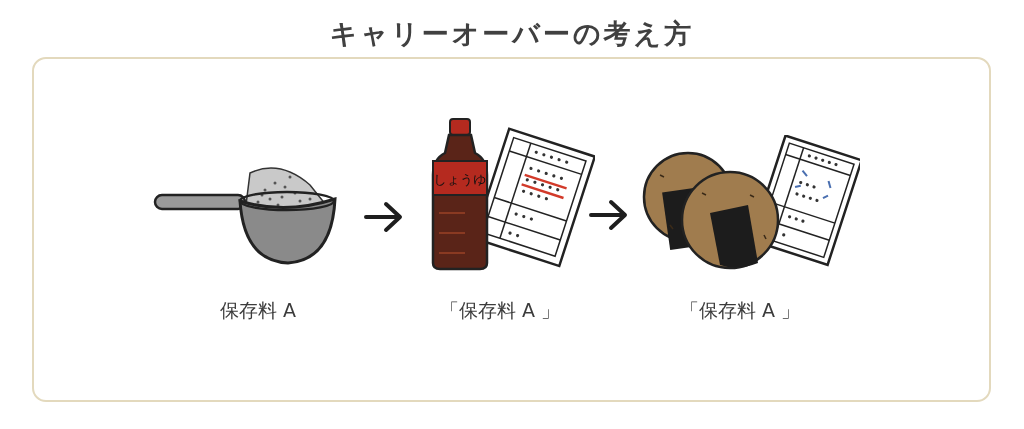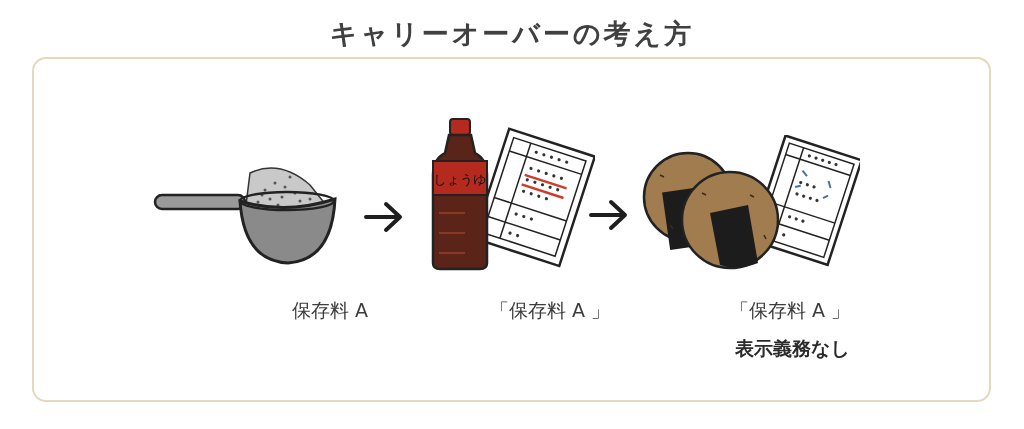--- a/index.html
+++ b/index.html
@@ -3,21 +3,21 @@
 <meta charset="utf-8">
 <style>
   html, body { margin: 0; padding: 0; background: #ffffff; }
   body { width: 1024px; height: 429px; position: relative; overflow: hidden;
          font-family: "DejaVu Sans", sans-serif; }
   .title { position: absolute; left: 0; top: 16px; width: 1024px; text-align: center;
            font-size: 27px; font-weight: bold; letter-spacing: 3px; }
   .frame { position: absolute; left: 32px; top: 57px; width: 959px; height: 345px;
            border: 2px solid; border-radius: 14px; box-sizing: border-box; }
   .fig { position: absolute; }
-  .label { position: absolute; text-align: right; font-size: 19px; color: #3c3c3c; width: 220px; }
+  .label { position: absolute; text-align: center; font-size: 19px; color: #3c3c3c; width: 220px; }
   .label .bold { display: block; font-weight: bold; color: #2b2b2b; margin-top: 12px; }
   .arrow { position: absolute; }
 </style>
 </head>
 <body>
 
 <div class="title" style="color:#404040;">キャリーオーバーの考え方</div>
 
 <div class="frame" style="border-color:#e3d9bd;"></div>
 
@@ -149,14 +149,13 @@
 <div class="label" style="left:148px; top:298px;">
   <span>保存料 A</span>
 </div>
 
 <div class="label" style="left:390px; top:298px;">
   <span>「保存料 A 」</span>
 </div>
 
 <div class="label" style="left:630px; top:298px;">
   <span>「保存料 A 」</span>
-  <span class="bold">表示義務なし</span>
 </div>
 
 </body></html>

